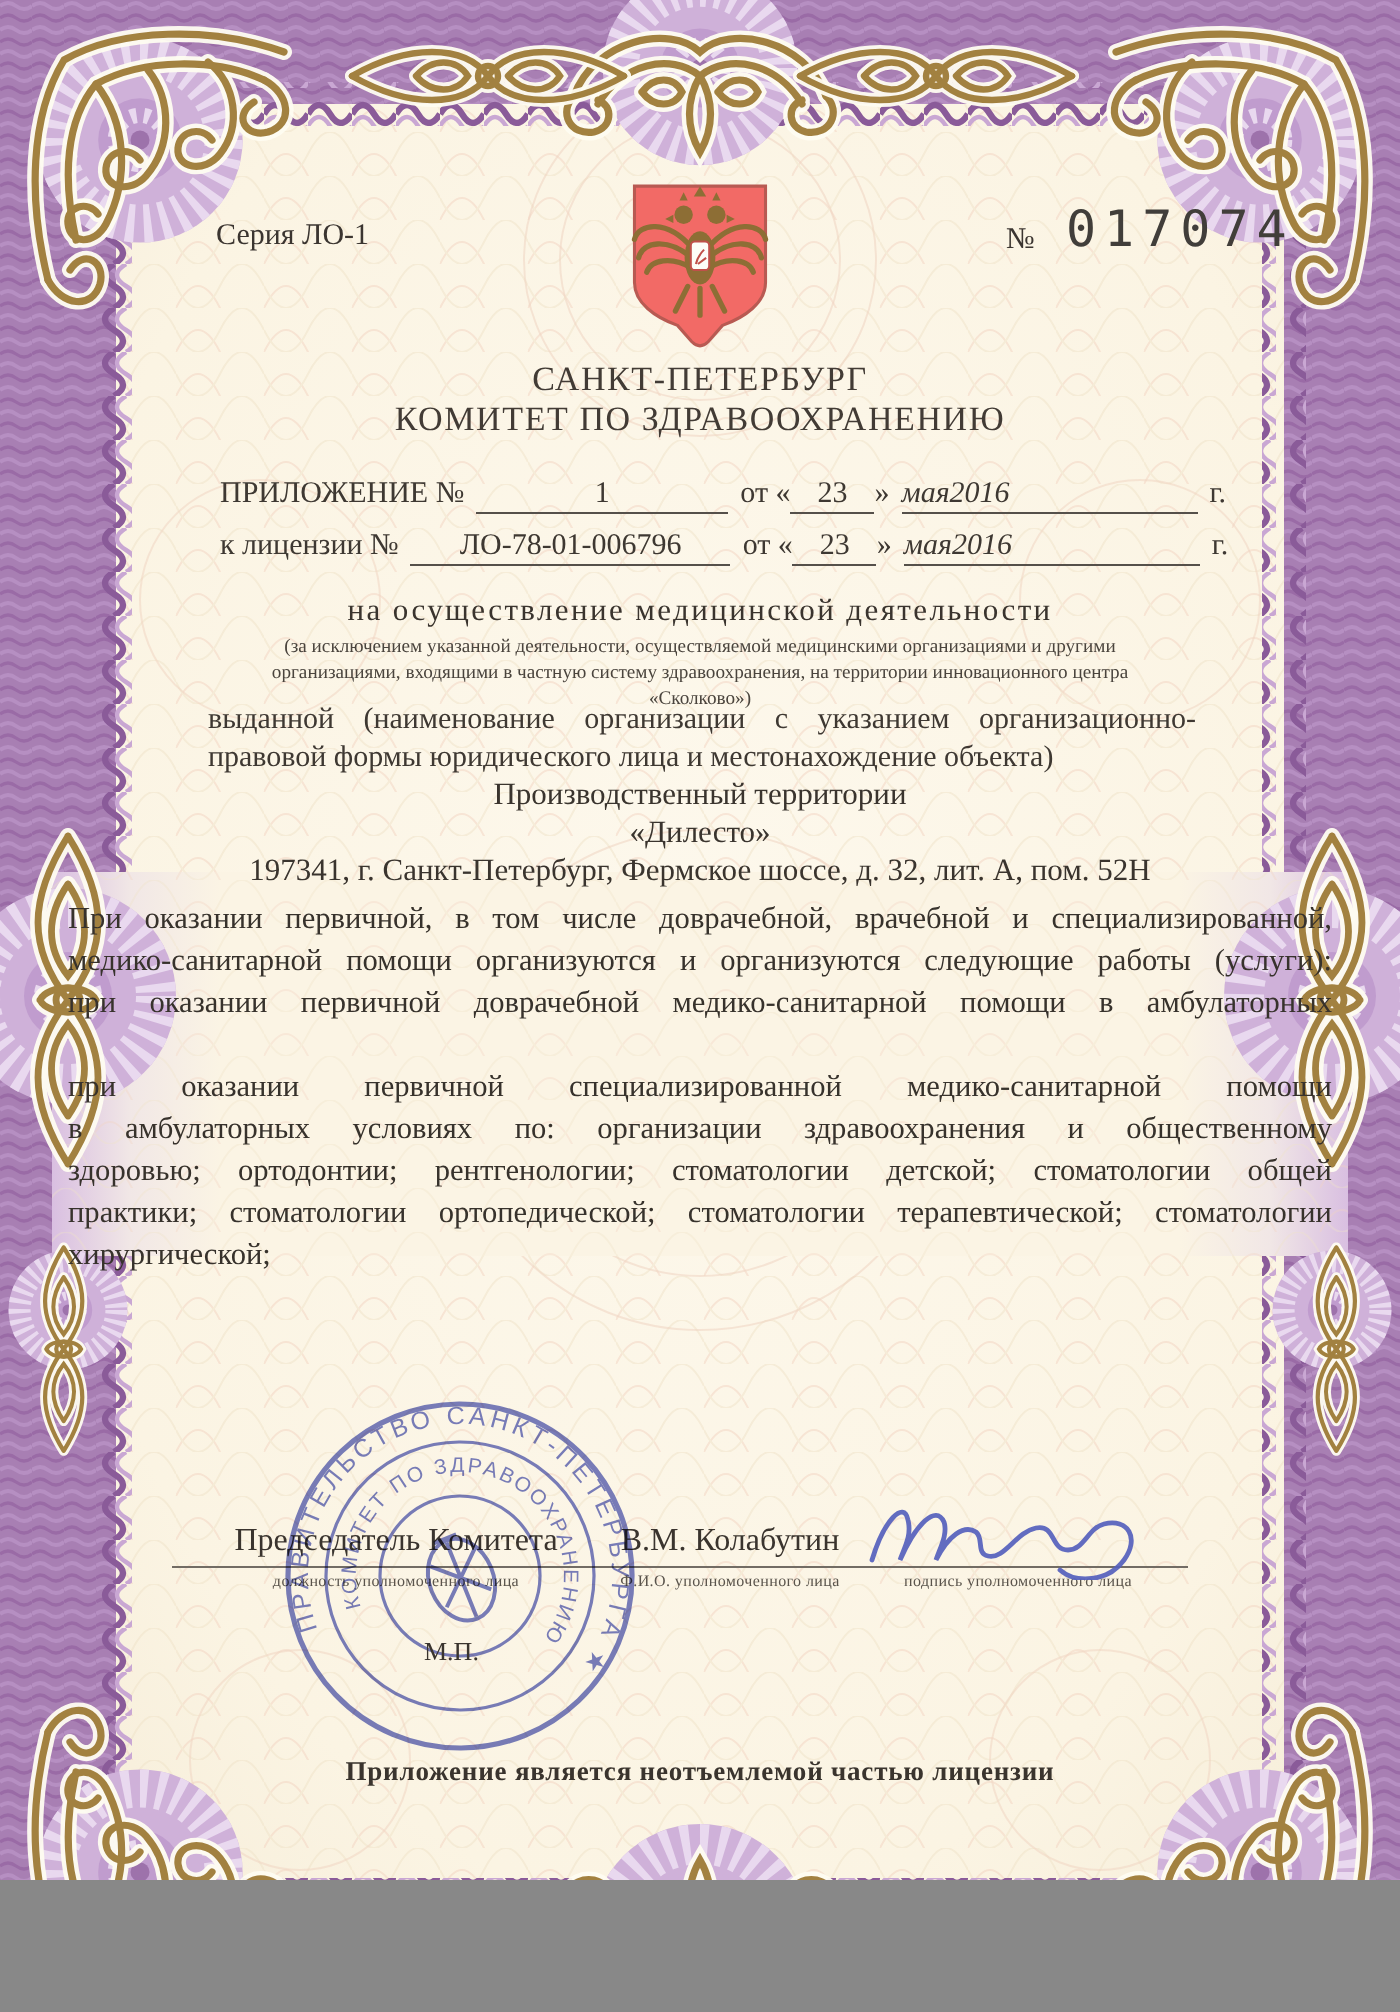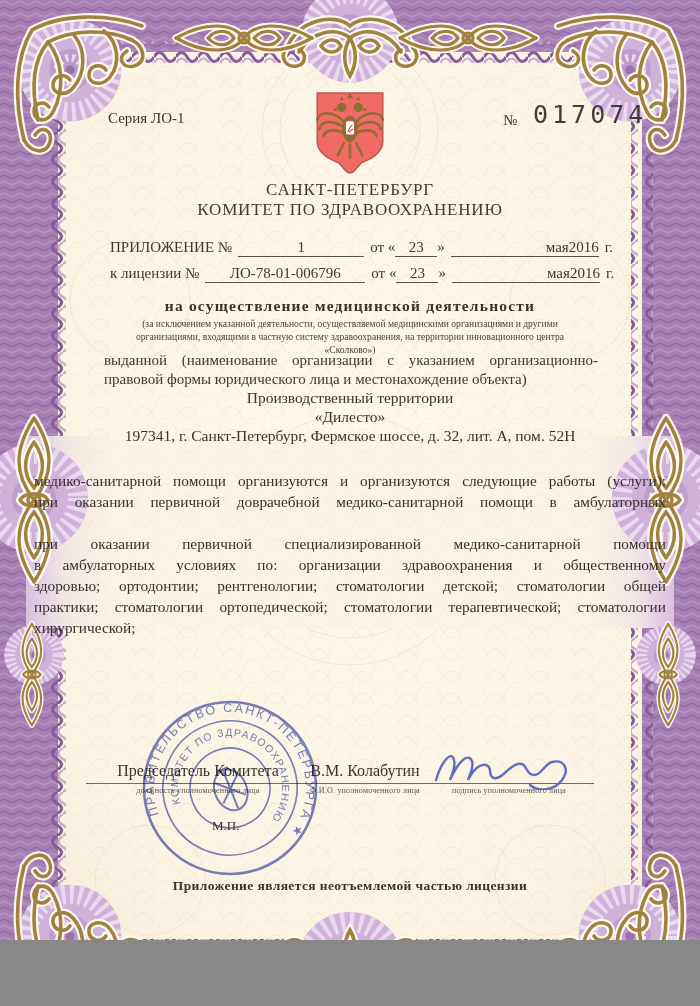--- a/index.html
+++ b/index.html
@@ -4,21 +4,21 @@
 <style>
   html,body{margin:0;padding:0;background:#888;}
   .page{position:relative;width:700px;height:940px;overflow:hidden;background:#a87fb3;
         font-family:"Liberation Serif",serif;color:#3b3530;}
   .layer{position:absolute;left:0;top:0;}
   .txt{position:absolute;z-index:3;}
   .center{left:0;width:700px;text-align:center;}
   .title-line{font-weight:normal;font-size:17px;letter-spacing:.8px;color:#423b35;}
   .form-row{display:flex;align-items:baseline;font-size:15px;white-space:nowrap;color:#3e3832;}
   .u{border-bottom:1.2px solid #55504a;text-align:center;padding:0 4px;}
-  .u-pair{display:inline-flex;justify-content:flex-end;border-bottom:1.2px solid #55504a;}
+  .u-pair{display:inline-flex;justify-content:flex-start;border-bottom:1.2px solid #55504a;font-style:italic;}
   .small-note{font-size:9.6px;line-height:1.38;color:#4a443d;}
   .issued{font-size:15px;line-height:1.25;color:#3e3832;}
   .jl{text-align:justify;text-align-last:justify;}
   .org-line{font-size:15.5px;color:#3a342e;}
   .wline{position:absolute;left:34px;width:632px;font-size:15.3px;color:#37322c;
          text-align:justify;text-align-last:justify;z-index:3;}
   .wline.last{text-align-last:left;}
   .sig-col{position:absolute;z-index:3;text-align:center;}
   .sig-name{font-size:16px;color:#3a342e;white-space:nowrap;}
   .sig-rule{border-top:1px solid #726c64;margin-top:3px;}
@@ -237,29 +237,30 @@
     <span>от</span>&nbsp;<span>«</span>
     <span class="u" style="flex:0 0 34px;">23</span>
     <span>»</span>
     <span class="u-pair" style="flex:0 0 148px;margin:0 6px;">
       <span>мая</span>
       <span>2016</span>
     </span>
     <span>г.</span>
   </div>
 
-  <div class="txt center" style="top:297px;font-weight:bold;font-size:15.5px;letter-spacing:1.2px;color:#3a342e;">на осуществление медицинской деятельности</div>
+  <div class="txt center" style="top:297px;font-weight:normal;font-size:15.5px;letter-spacing:1.2px;color:#3a342e;">на осуществление медицинской деятельности</div>
   <div class="txt small-note" style="left:114px;top:317px;width:472px;text-align:center;">(за исключением указанной деятельности, осуществляемой медицинскими организациями и другими организациями, входящими в частную систему здравоохранения, на территории инновационного центра «Сколково»)</div>
   <div class="txt issued jl" style="left:104px;top:351px;width:494px;">выданной (наименование организации с указанием организационно-</div>
   <div class="txt issued" style="left:104px;top:370px;width:494px;">правовой формы юридического лица и местонахождение объекта)</div>
 
   <div class="txt center org-line" style="top:389px;">Производственный территории</div>
   <div class="txt center org-line" style="top:408px;">«Дилесто»</div>
   <div class="txt center org-line" style="top:427px;">197341, г. Санкт-Петербург, Фермское шоссе, д. 32, лит. А, пом. 52Н</div>
 
+  <div class="wline" style="top:451px;">При оказании первичной, в том числе доврачебной, врачебной и специализированной,</div>
   <div class="wline" style="top:472px;">медико-санитарной помощи организуются и организуются следующие работы (услуги):</div>
   <div class="wline" style="top:493px;">при оказании первичной доврачебной медико-санитарной помощи в амбулаторных</div>
   <div class="wline" style="top:535px;">при оказании первичной специализированной медико-санитарной помощи</div>
   <div class="wline" style="top:556px;">в амбулаторных условиях по: организации здравоохранения и общественному</div>
   <div class="wline" style="top:577px;">здоровью; ортодонтии; рентгенологии; стоматологии детской; стоматологии общей</div>
   <div class="wline" style="top:598px;">практики; стоматологии ортопедической; стоматологии терапевтической; стоматологии</div>
   <div class="wline last" style="top:619px;">хирургической;</div>
 
   <div class="sig-col" style="left:86px;top:762px;width:224px;">
     <div class="sig-name">Председатель Комитета</div>

